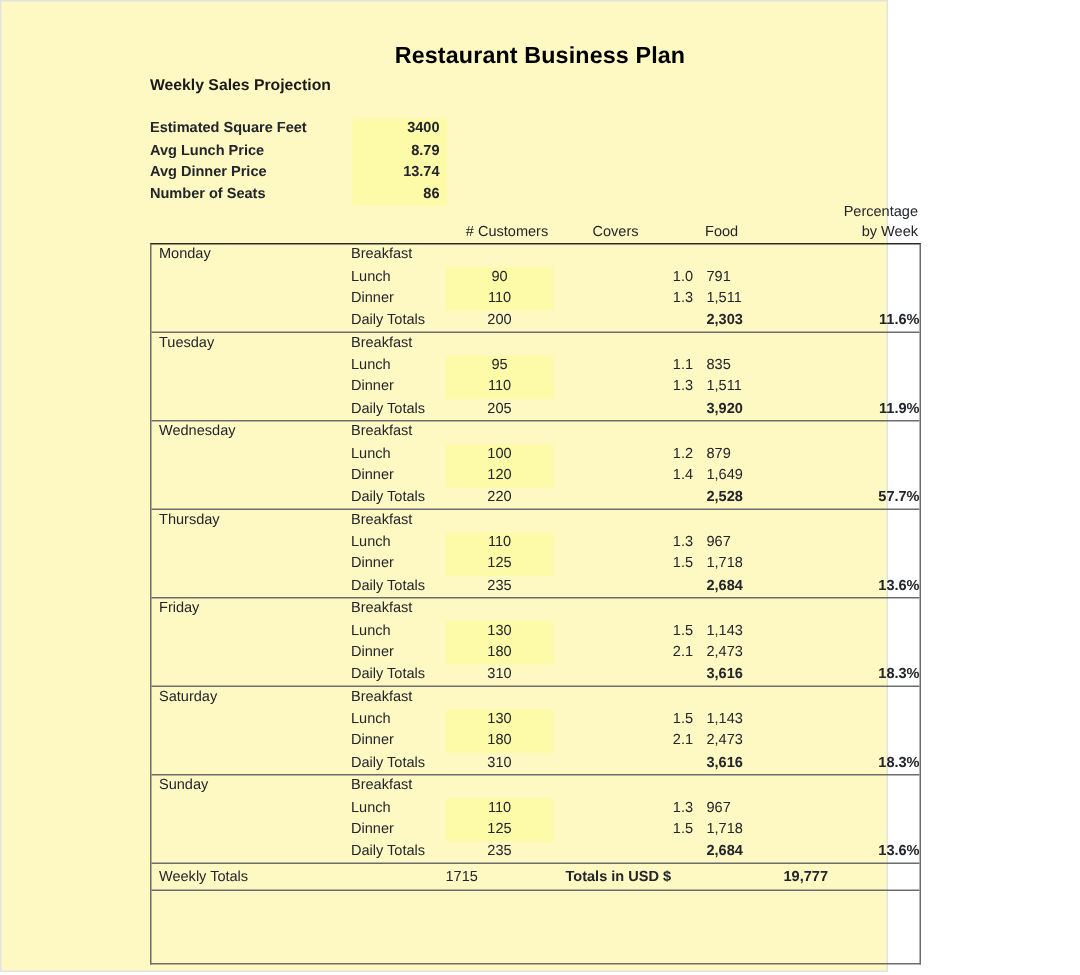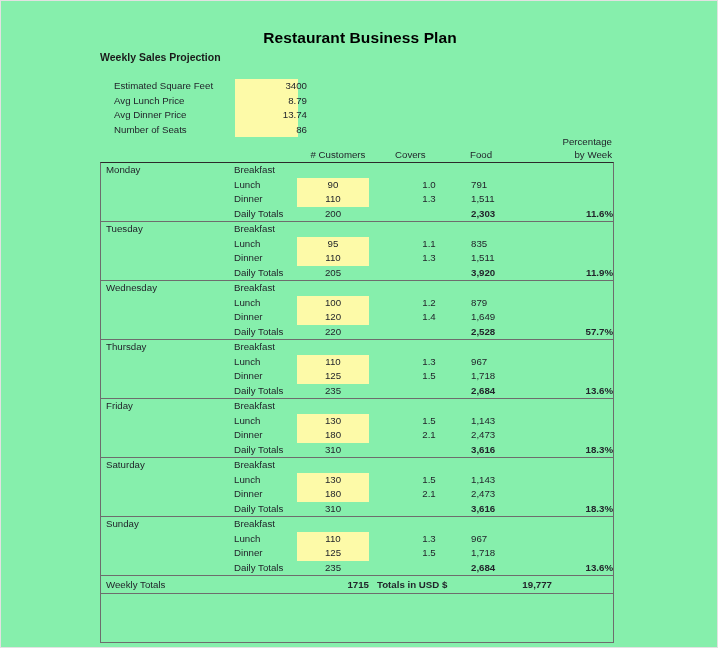--- a/index.html
+++ b/index.html
@@ -9,24 +9,24 @@
   }
   body {
     width: 720px;
     height: 650px;
     font-family: "Liberation Sans", sans-serif;
     color: #1a1a1a;
     overflow: hidden;
   }
   #page {
     position: relative;
-    width: 718px;
+    width: 592px;
     height: 648px;
     border: 1px solid #e2e2e2;
-    background: #86efac;
+    background: #fef9c3;
     box-sizing: border-box;
   }
 
   .doc-title {
     position: absolute;
     left: 0;
     top: 28px;
     width: 718px;
     text-align: center;
     font-size: 15.5px;
@@ -39,23 +39,24 @@
     left: 99px;
     top: 50px;
     font-size: 10.5px;
     font-weight: bold;
     color: #1a1a1a;
   }
 
   
   #params {
     position: absolute;
-    left: 113px;
+    left: 99px;
     top: 78px;
     width: 200px;
+    font-weight: bold;
   }
   #params-highlight {
     position: absolute;
     left: 234px;
     top: 78px;
     width: 63px;
     height: 58px;
     background: #fdfaa8;
   }
   .param-row {
@@ -131,35 +132,35 @@
     position: absolute;
     left: 196px;
     top: 14.5px;
     width: 72px;
     height: 29px;
     background: #fdfaa8;
     z-index: 1;
   }
   .c-meal  { position: absolute; left: 133px; top: 0; z-index: 2; }
   .c-cust  { position: absolute; left: 196px; top: 0; width: 72px; text-align: center; z-index: 2; }
-  .c-cov   { position: absolute; left: 295px; top: 0; width: 66px; text-align: center; z-index: 2; }
+  .c-cov   { position: absolute; left: 295px; top: 0; width: 66px; text-align: right; z-index: 2; }
   .c-food  { position: absolute; left: 370px; top: 0; width: 81px; text-align: left; z-index: 2; }
   .c-pct   { position: absolute; left: 452px; top: 0; width: 60px; text-align: right; z-index: 2; }
   .bold { font-weight: bold; }
 
   .totals-row {
     position: relative;
     height: 17px;
     line-height: 17px;
     font-size: 9.7px;
     color: #22252b;
     border-bottom: 1.1px solid #6d6d6d;
   }
   .t-label { position: absolute; left: 5px; top: 0; }
-  .t-cust  { position: absolute; left: 196px; top: 0; width: 72px; text-align: right; font-weight: bold; }
+  .t-cust  { position: absolute; left: 196px; top: 0; width: 72px; text-align: left; font-weight: normal; }
   .t-usd   { position: absolute; left: 276px; top: 0; font-weight: bold; }
   .t-food  { position: absolute; left: 370px; top: 0; width: 81px; text-align: right; font-weight: bold; }
 
   .tail { height: 48px; }
 </style>
 </head>
 <body>
 
 <div id="page">
 

